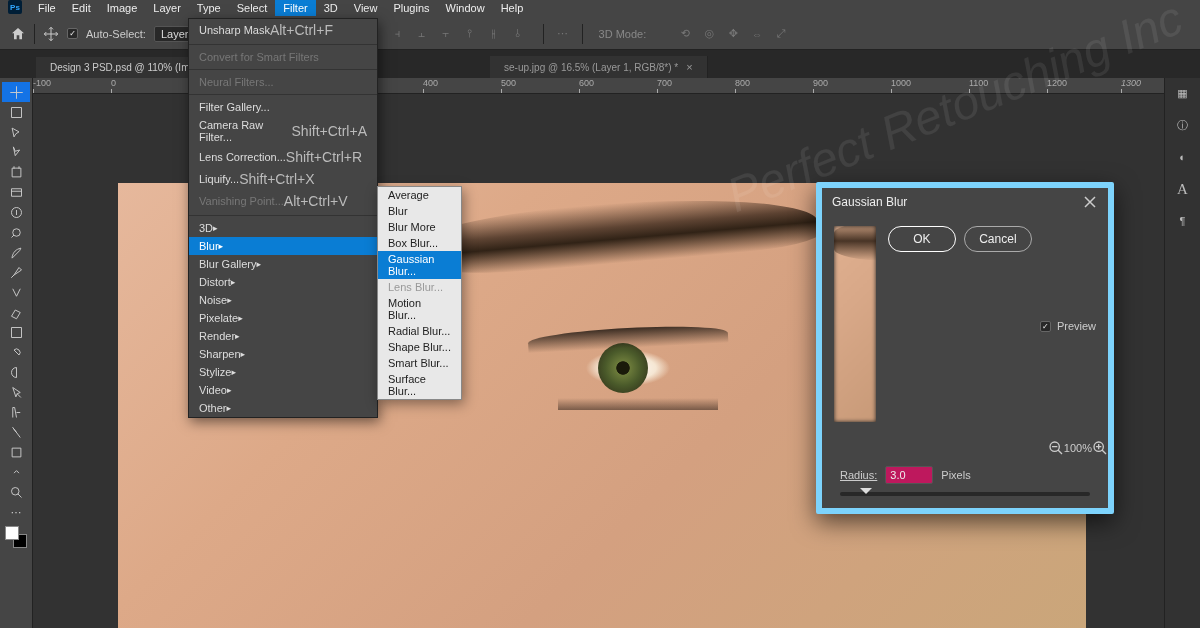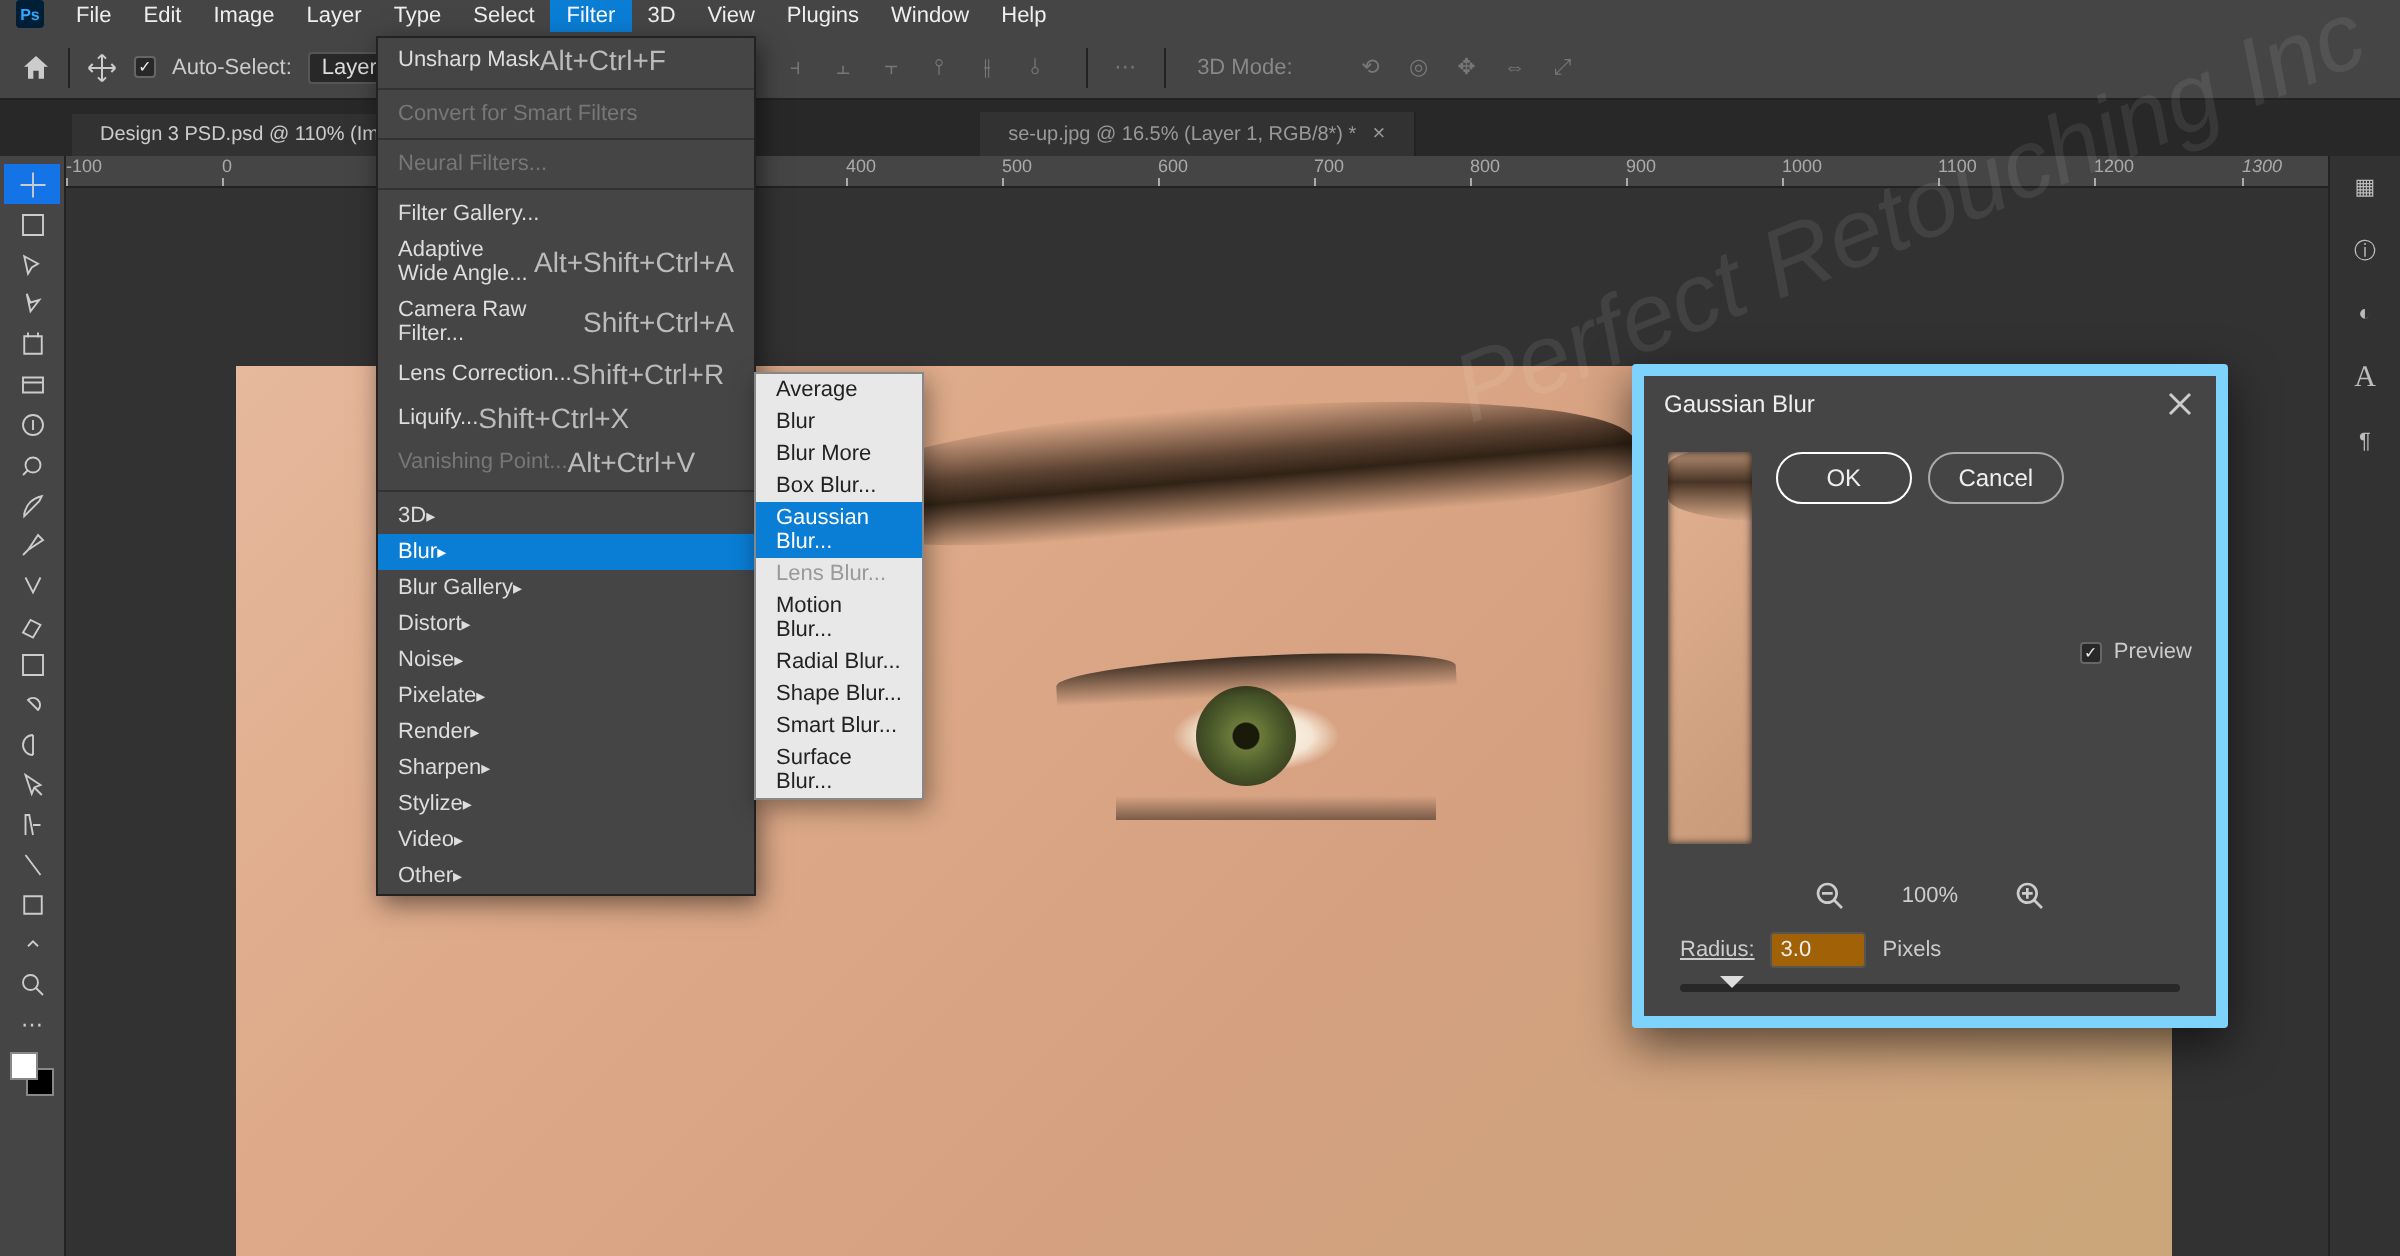--- a/index.html
+++ b/index.html
@@ -58,24 +58,24 @@
 .dialog-body{padding:10px 12px 14px;display:flex;gap:12px}
 .preview-box{width:190px;height:196px;background:#222;overflow:hidden;position:relative}
 .preview-img{width:100%;height:100%;background:linear-gradient(135deg,#e0b090 0%,#d8a888 40%,#c89a78 100%);filter:blur(2px)}
 .preview-eye{position:absolute;left:70px;top:35px;width:115px;height:50px;background:radial-gradient(ellipse 50px 22px at 60% 50%,#fff 0%,#f0e4d0 35%,transparent 55%)}
 .preview-iris{position:absolute;left:120px;top:42px;width:38px;height:38px;border-radius:50%;background:radial-gradient(circle,#0a0a05 0%,#0a0a05 20%,#5a6a30 25%,#3a4520 60%,#1a2010 100%)}
 .preview-brow{position:absolute;left:0;top:-5px;width:190px;height:40px;background:linear-gradient(180deg,transparent 0%,rgba(35,22,12,.8) 50%,transparent 100%);border-radius:30%}
 .dialog-btns{display:flex;gap:8px}
 .btn{width:68px;height:26px;border:1px solid #aaa;border-radius:14px;background:transparent;color:#eee;font-size:12px;cursor:pointer;display:flex;align-items:center;justify-content:center}
 .btn.primary{border:1.5px solid #fff}
 .preview-check{display:flex;align-items:center;gap:6px;margin-top:4px}
-.zoom-row{display:flex;align-items:center;justify-content:center;gap:28px;padding:4px 0 10px}
+.zoom-row{display:flex;align-items:center;justify-content:flex-end;padding:4px 0 10px}
 .zoom-row .zicon{width:16px;height:16px;color:#ccc}
 .radius-row{display:flex;align-items:center;gap:8px;padding:0 18px 8px}
-.radius-row input{width:48px;background:#a16207;border:1px solid #555;color:#eee;padding:2px 4px;font-size:11px;border-radius:2px}
+.radius-row input{width:48px;background:#be185d;border:1px solid #555;color:#eee;padding:2px 4px;font-size:11px;border-radius:2px}
 .slider{margin:0 18px 12px;height:4px;background:#282828;position:relative;border-radius:2px}
 .slider-thumb{position:absolute;left:20px;top:-4px;width:0;height:0;border:6px solid transparent;border-top-color:#ddd}
 </style>
 </head>
 <body>
 
 <div class="menubar">
   <div class="ps-logo">Ps</div>
   <div id="menubar-items" style="display: flex;">
       <div class="menubar-item">File</div>
@@ -296,24 +296,20 @@
     </div>
     <div class="menu-sep"></div>
     <div class="menu-item disabled">
       <span>Neural Filters...</span>
     </div>
     <div class="menu-sep"></div>
     <div class="menu-item">
       <span>Filter Gallery...</span>
     </div>
     <div class="menu-item">
-      <span>Adaptive Wide Angle...</span>
-      <span class="shortcut">Alt+Shift+Ctrl+A</span>
-    </div>
-    <div class="menu-item">
       <span>Camera Raw Filter...</span>
       <span class="shortcut">Shift+Ctrl+A</span>
     </div>
     <div class="menu-item">
       <span>Lens Correction...</span>
       <span class="shortcut">Shift+Ctrl+R</span>
     </div>
     <div class="menu-item">
       <span>Liquify...</span>
       <span class="shortcut">Shift+Ctrl+X</span>

